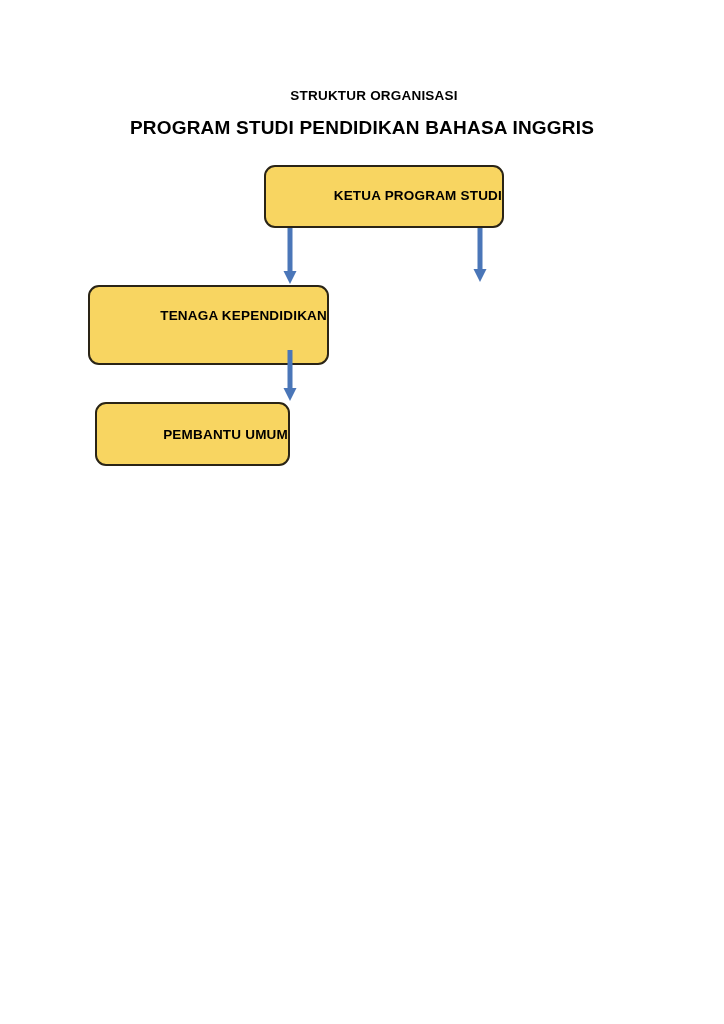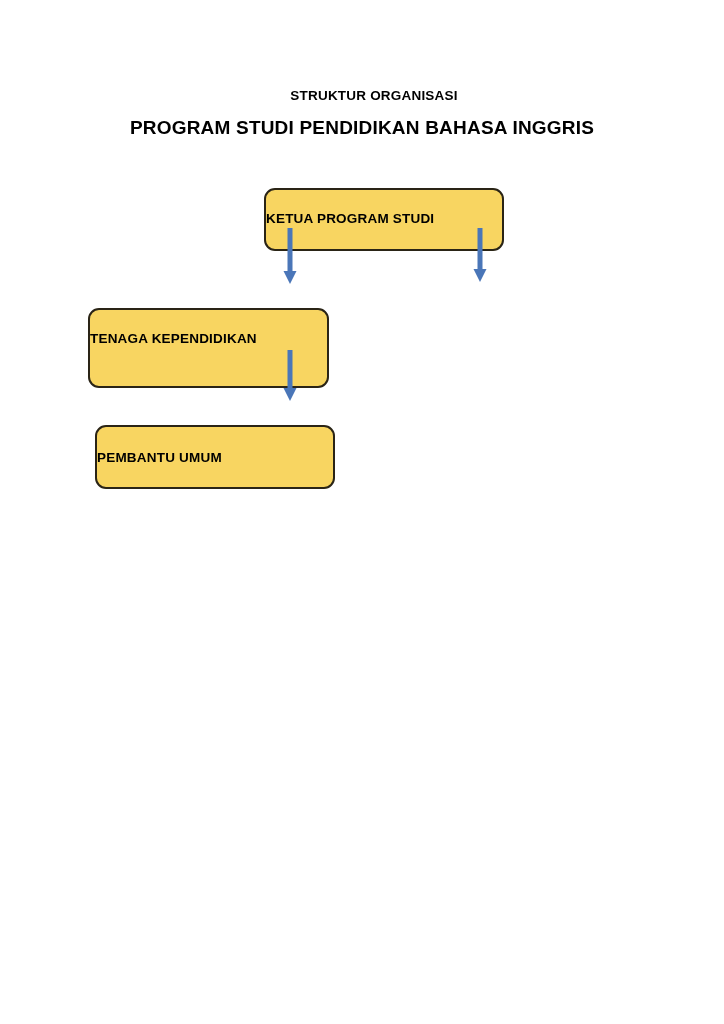--- a/index.html
+++ b/index.html
@@ -43,22 +43,21 @@
   }
 
   
   .node-box {
     position: absolute;
     box-sizing: border-box;
     background: #F8D561;
     border: 2px solid #2A2416;
     border-radius: 11px;
     display: flex;
-    justify-content: flex-start;
-    margin-top: 23px;
+    justify-content: flex-end;
   }
 
   .node-label {
     font-size: 13.5px;
     font-weight: bold;
     color: #000000;
     letter-spacing: 0.2px;
     white-space: nowrap;
     text-align: center;
   }
@@ -84,21 +83,21 @@
     left: 390px;
     top: 283px;
     width: 240px;
     height: 62px;
   }
   #box-dosen .node-label { margin-top: 17px; }
 
   #box-pembantu {
     left: 95px;
     top: 402px;
-    width: 240px;
+    width: 195px;
     height: 64px;
   }
   #box-pembantu .node-label { margin-top: 23px; }
 
   
   .arrow {
     position: absolute;
   }
 
   .arrow svg {

